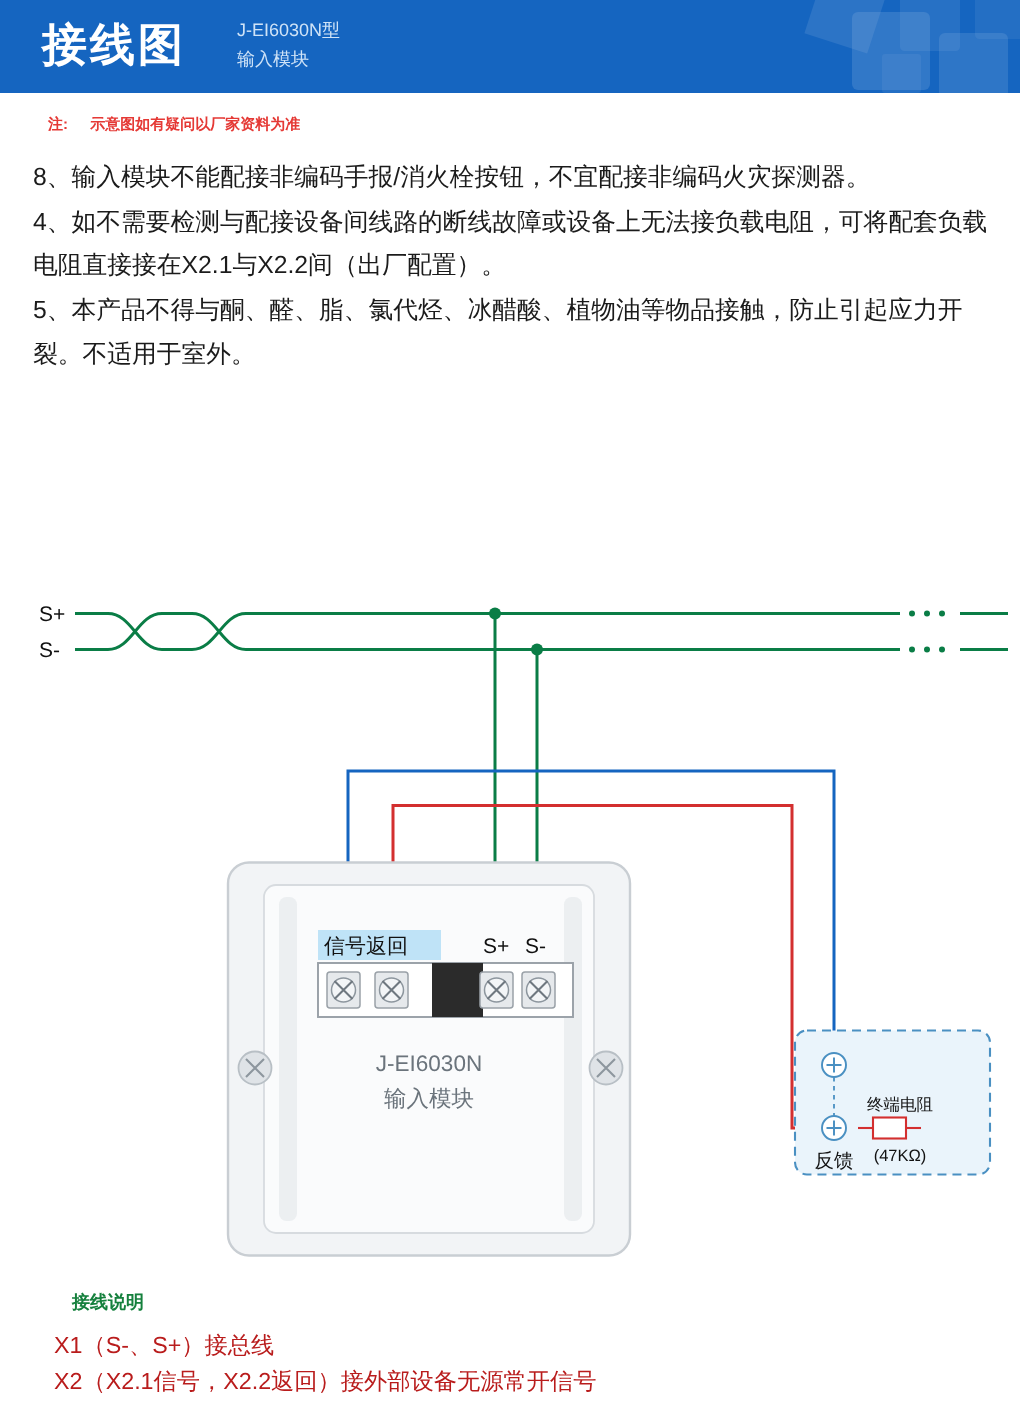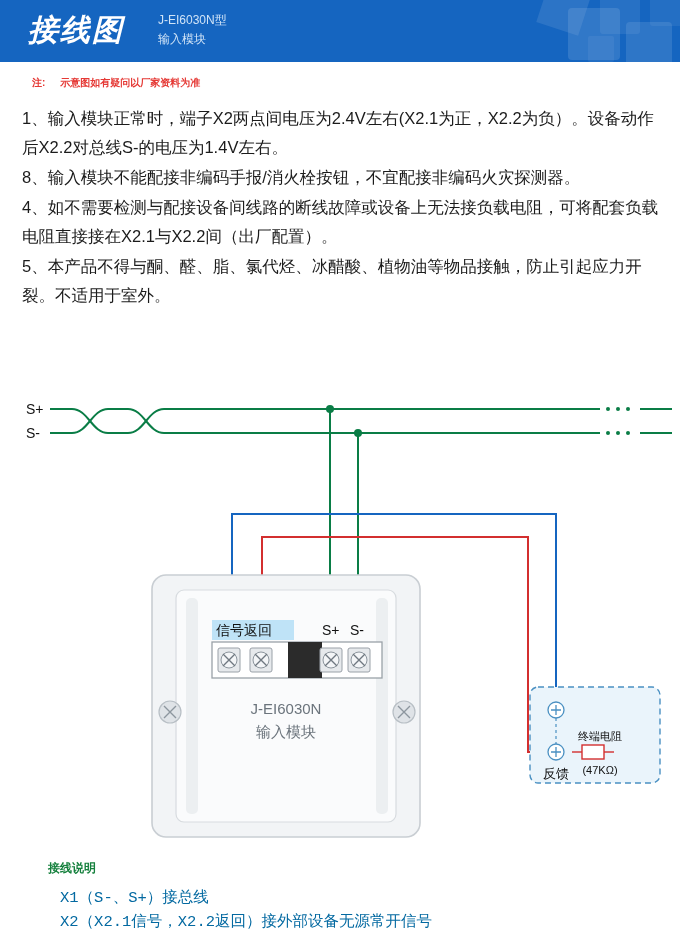--- a/index.html
+++ b/index.html
@@ -28,21 +28,20 @@
     width: 230px; height: 62px;
     opacity: 0.55;
   }
   .header-title {
     position: absolute;
     left: 28px; top: 10px;
     color: #ffffff;
     font-size: 30px;
     font-weight: bold;
     letter-spacing: 2px;
-    font-style: italic;
   }
   .header-sub {
     position: absolute;
     left: 158px; top: 11px;
     color: #cfe3f7;
     font-size: 12px;
     line-height: 19px;
     width: 180px;
   }
 
@@ -77,24 +76,23 @@
   
   .legend-title {
     position: absolute;
     left: 48px; top: 860px;
     color: #15803d;
     font-size: 12px;
     font-weight: bold;
   }
   .legend-line {
     position: absolute;
-    left: 60px;
+    left: 36px;
     font-size: 15.5px;
-    color: #0369a1;
-    font-family: Liberation Mono, monospace;
+    color: #b91c1c;
   }
   .legend-line.l1 { top: 887px; }
   .legend-line.l2 { top: 911px; }
 </style>
 </head>
 <body>
 
 <div class="header">
   <svg class="header-deco" viewBox="0 0 230 62" width="230" height="62">
     <rect x="92" y="-14" width="44" height="44" fill="#ffffff" opacity="0.18" transform="rotate(18 114 8)"></rect>
@@ -110,21 +108,20 @@
     <div>输入模块</div>
   </div>
 </div>
 
 <div class="note">
   <span class="note-label">注:</span>
   <span>示意图如有疑问以厂家资料为准</span>
 </div>
 
 <div class="body-text">
-  <p>1、输入模块正常时，端子X2两点间电压为2.4V左右(X2.1为正，X2.2为负）。设备动作后X2.2对总线S-的电压为1.4V左右。</p>
   <p>8、输入模块不能配接非编码手报/消火栓按钮，不宜配接非编码火灾探测器。</p>
   <p>4、如不需要检测与配接设备间线路的断线故障或设备上无法接负载电阻，可将配套负载电阻直接接在X2.1与X2.2间（出厂配置）。</p>
   <p>5、本产品不得与酮、醛、脂、氯代烃、冰醋酸、植物油等物品接触，防止引起应力开裂。不适用于室外。</p>
 </div>
 
 <div class="diagram">
   <svg width="680" height="460" viewBox="0 0 680 460">
 
     <text x="26" y="22" font-family="Liberation Sans, sans-serif" font-size="14" fill="#111">S+</text>
     <text x="26" y="46" font-family="Liberation Sans, sans-serif" font-size="14" fill="#111">S-</text>

